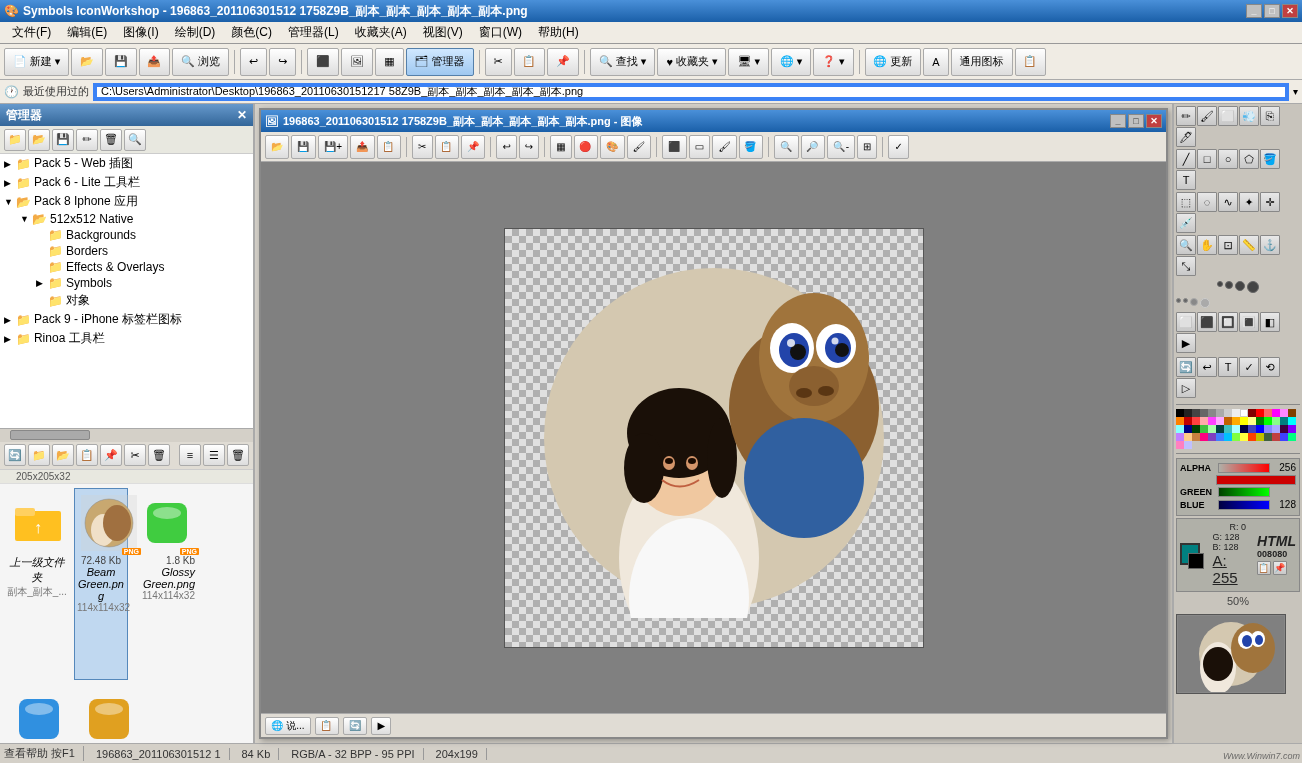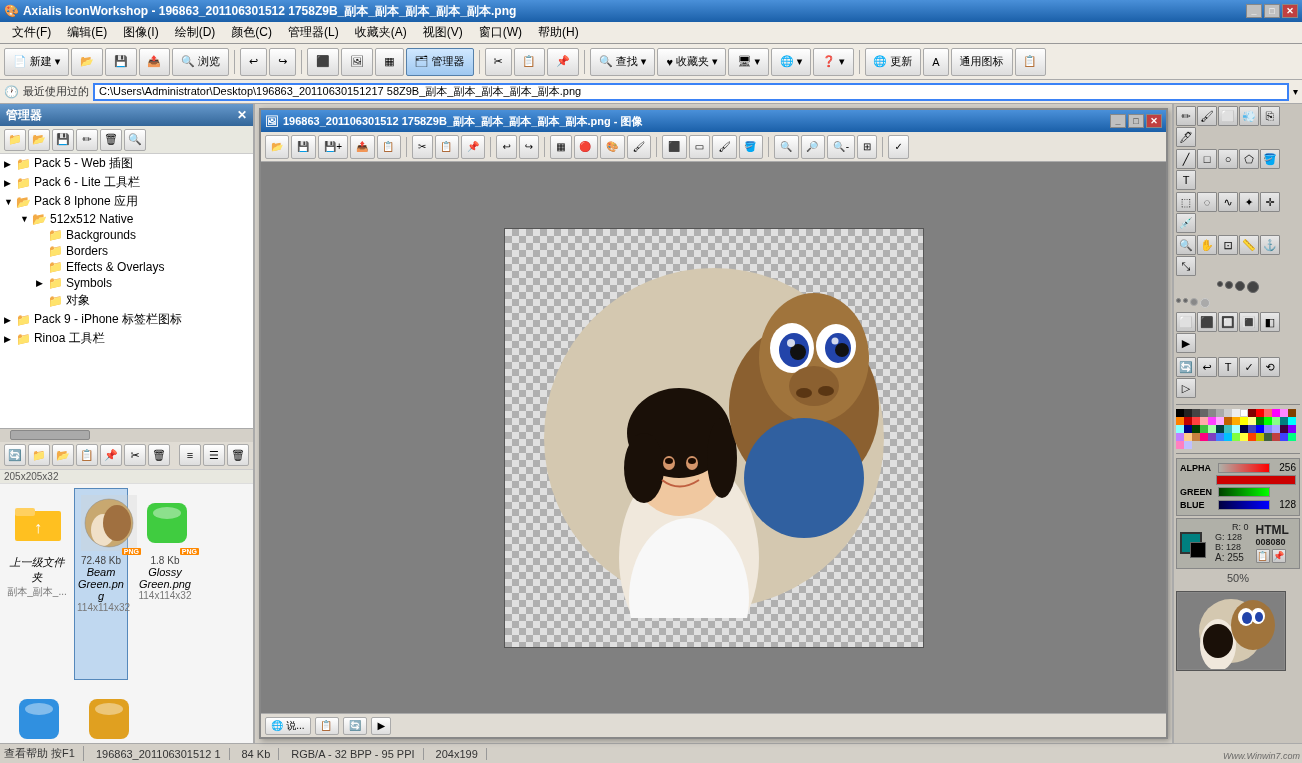--- a/index.html
+++ b/index.html
@@ -18,21 +18,21 @@
     
     
     .toolbar { background: #f0ece4; border-bottom: 1px solid #aaa; height: 36px; display: flex; align-items: center; padding: 2px 4px; gap: 2px; }
     .tb-btn { background: linear-gradient(to bottom, #fff, #ddd); border: 1px solid #aaa; border-radius: 2px; padding: 3px 8px; cursor: pointer; font-size: 11px; display: flex; align-items: center; gap: 3px; height: 28px; }
     .tb-btn.active { background: linear-gradient(to bottom, #d0e8ff, #9fc8f0); border-color: #5580aa; }
     .tb-separator { width: 1px; height: 24px; background: #aaa; margin: 0 3px; }
     
     
     .addressbar { background: #f0ece4; border-bottom: 1px solid #aaa; height: 24px; display: flex; align-items: center; padding: 0 4px; gap: 4px; }
     .address-label { font-size: 11px; color: #333; white-space: nowrap; }
-    .address-input { flex: 1; height: 18px; border: 2px solid #3b82f6; background: white; padding: 0 4px; font-size: 11px; }
+    .address-input { flex: 1; height: 18px; border: 4px solid #3b82f6; background: white; padding: 0 4px; font-size: 11px; }
     
     
     .main-layout { display: flex; height: calc(763px - 22px - 22px - 36px - 24px - 20px); }
     
     
     .left-panel { width: 255px; background: #f5f5f5; border-right: 2px solid #aaa; display: flex; flex-direction: column; position: relative; }
     .panel-header { background: linear-gradient(to bottom, #6699cc, #336699); color: white; height: 22px; display: flex; align-items: center; justify-content: space-between; padding: 0 6px; font-size: 12px; font-weight: bold; }
     .panel-close { cursor: pointer; font-size: 12px; }
     .panel-toolbar { background: #e8e8e0; border-bottom: 1px solid #ccc; height: 28px; display: flex; align-items: center; padding: 2px 4px; gap: 2px; }
     .panel-tb-btn { width: 22px; height: 22px; background: linear-gradient(to bottom, #fff, #ddd); border: 1px solid #aaa; cursor: pointer; display: flex; align-items: center; justify-content: center; font-size: 11px; border-radius: 2px; }
@@ -77,21 +77,21 @@
     ::-webkit-scrollbar-thumb { background: #aaa; border: 1px solid #888; }
     .tree-row { display: flex; align-items: center; padding: 1px 2px; cursor: pointer; font-size: 12px; }
     .checkered-bg { background-image: linear-gradient(45deg, #b0b0b0 25%, transparent 25%), linear-gradient(-45deg, #b0b0b0 25%, transparent 25%), linear-gradient(45deg, transparent 75%, #b0b0b0 75%), linear-gradient(-45deg, transparent 75%, #b0b0b0 75%); background-size: 14px 14px; background-position: 0 0, 0 7px, 7px -7px, -7px 0px; background-color: #e0e0e0; width: 100%; height: 100%; }
   </style>
 </head>
 <body>
 
 <div class="titlebar">
   <div class="titlebar-title">
     <span>🎨</span>
-    <span>Axialis IconWorkshop - 196863_201106301512 1758Z9B_副本_副本_副本_副本_副本.png</span>
+    <span>Symbols IconWorkshop - 196863_201106301512 1758Z9B_副本_副本_副本_副本_副本.png</span>
   </div>
   <div class="titlebar-controls">
     <div class="titlebar-btn">_</div>
     <div class="titlebar-btn">□</div>
     <div class="titlebar-btn close">✕</div>
   </div>
 </div>
 
 <div class="menubar">
   <span class="menu-item">文件(F)</span>
@@ -269,21 +269,21 @@
       <div class="panel-tb-btn">✂</div>
       <div class="panel-tb-btn">🗑</div>
       <div style="flex:1;"></div>
       <div class="panel-tb-btn">≡</div>
       <div class="panel-tb-btn">☰</div>
       <div class="panel-tb-btn">🗑</div>
     </div>
 
     <div style="flex:1; overflow-y:auto; background:#f5f5f5; position:relative;">
 
-      <div style="padding: 1px 4px; font-size:10px; color:#555; background:#e8e8e0; border-bottom:1px solid #ddd;">
+      <div style="padding: 1px 16px; font-size:10px; color:#555; background:#e8e8e0; border-bottom:1px solid #ddd;">
         <span>205x205x32</span>
       </div>
       <div class="file-grid">
 
         <div class="file-item" style="width:66px;">
           <div class="file-thumb">
             <svg width="48" height="40" viewBox="0 0 48 40">
               <rect x="0" y="8" width="46" height="30" rx="2" fill="#ffc020"></rect>
               <rect x="0" y="5" width="20" height="8" rx="2" fill="#ffd060"></rect>
 
@@ -309,21 +309,21 @@
               <ellipse cx="36" cy="28" rx="14" ry="18" fill="#a07040"></ellipse>
               <circle cx="28" cy="28" r="24" fill="none" stroke="#888" stroke-width="0.5"></circle>
             </svg>
             <div style="position:absolute; bottom:0; right:0; background:#ff8800; color:white; font-size:7px; font-weight:bold; padding:0 2px; border-radius:1px;">PNG</div>
           </div>
           <div style="font-size:10px; color:#444;">72.48 Kb</div>
           <div class="file-name">Beam<br>Green.png</div>
           <div class="file-size">114x114x32</div>
         </div>
 
-        <div class="file-item" style="width:66px;">
+        <div class="file-item" style="width:66px;text-align:right;">
           <div class="file-thumb">
             <svg width="56" height="56" viewBox="0 0 56 56">
               <rect x="8" y="8" width="40" height="40" rx="8" fill="#40cc40"></rect>
               <ellipse cx="28" cy="18" rx="14" ry="6" fill="rgba(255,255,255,0.4)"></ellipse>
             </svg>
             <div style="position:absolute; bottom:0; right:0; background:#ff8800; color:white; font-size:7px; font-weight:bold; padding:0 2px; border-radius:1px;">PNG</div>
           </div>
           <div style="font-size:10px; color:#444;">1.8 Kb</div>
           <div class="file-name">Glossy<br>Green.png</div>
           <div class="file-size">114x114x32</div>
@@ -644,24 +644,24 @@
     <div style="background:#b0b0a8; padding:3px; border:1px solid #888; margin-top:2px; font-size:9px;">
       <div style="display:flex; align-items:center; gap:3px; margin-bottom:2px;">
 
         <div style="width:22px; height:22px; background:#008080; border:2px solid #333; cursor:pointer; position:relative;">
           <div style="position:absolute; bottom:-6px; right:-6px; width:16px; height:16px; background:#000000; border:1px solid #666;"></div>
         </div>
         <div style="margin-left:10px;">
           <div style="font-size:9px; color:#222;margin-left:17px;">R: <span>0</span></div>
           <div style="font-size:9px; color:#222;">G: <span>128</span></div>
           <div style="font-size:9px; color:#222;">B: <span>128</span></div>
-          <div style="font-size:10px; color:#222;">A: <span>255</span></div>
+          <div style="font-size:15px; color:#222;text-decoration:underline;">A: <span>255</span></div>
         </div>
         <div style="margin-left:4px;">
-          <div style="font-size:12px; font-weight:bold; color:#222;">HTML</div>
+          <div style="font-size:14px; font-weight:bold; color:#222;font-style:italic;">HTML</div>
           <div style="font-size:9px; font-weight:bold; color:#222;">008080</div>
           <div style="display:flex; gap:2px; margin-top:2px;">
             <div class="tool-btn" style="width:14px; height:14px; font-size:9px;">📋</div>
             <div class="tool-btn" style="width:14px; height:14px; font-size:9px;">📌</div>
           </div>
         </div>
       </div>
     </div>
 
     <div style="text-align:center; font-size:11px; margin:3px 0; color:#444;">

